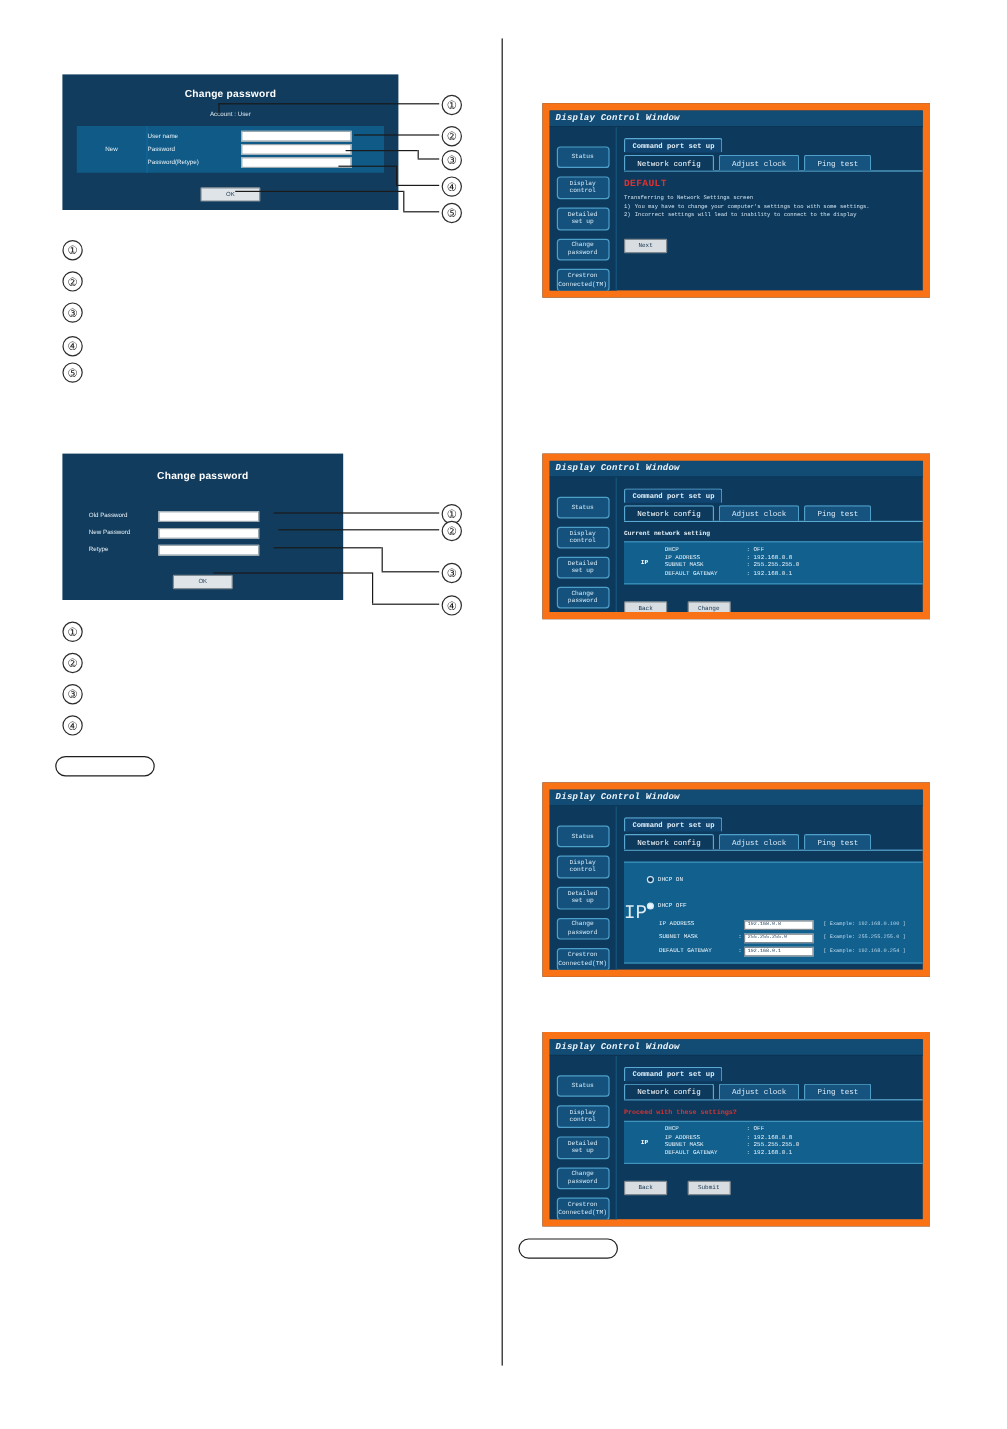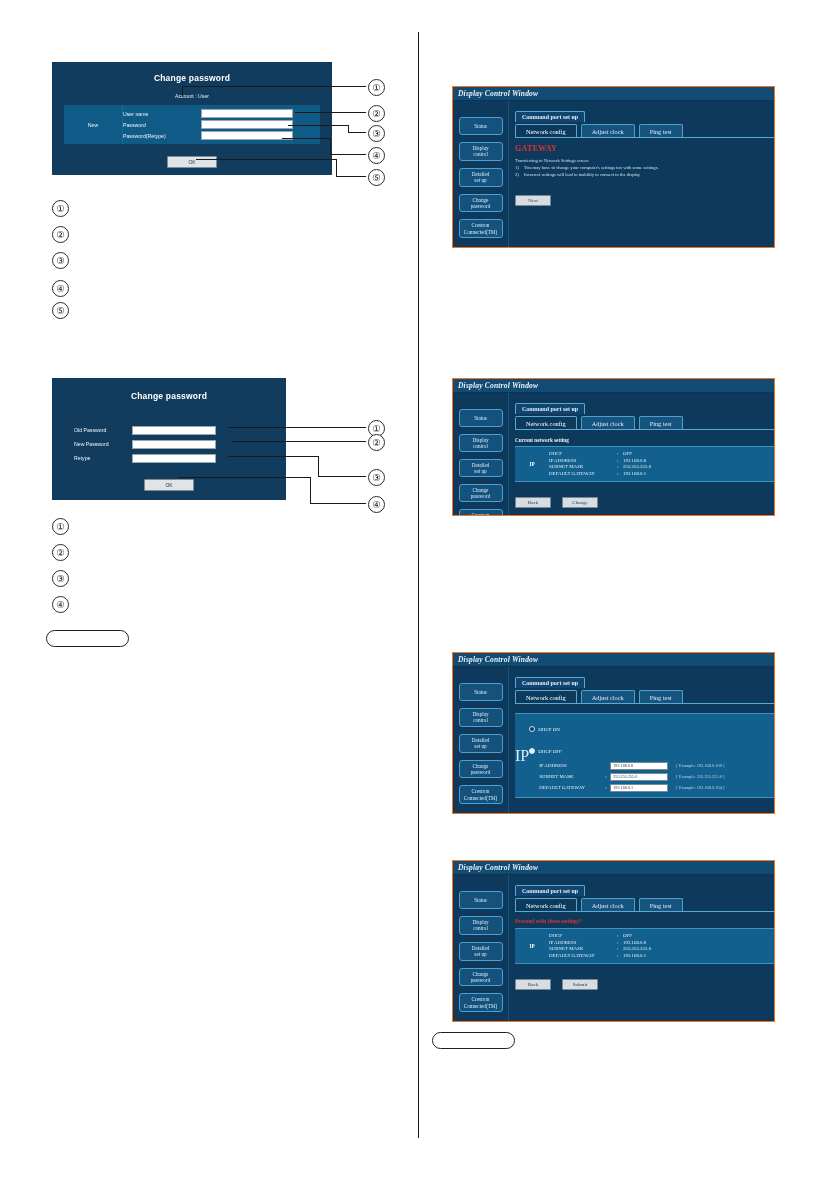--- a/index.html
+++ b/index.html
@@ -3,22 +3,22 @@
 <meta charset="utf-8">
 <style>
   html,body{margin:0;padding:0;background:#ffffff;}
   body{width:839px;height:1191px;position:relative;font-family:"Liberation Serif",serif;color:#000;}
   .page{position:absolute;inset:0;width:839px;height:1191px;overflow:hidden;}
 
   
   .col-divider{position:absolute;left:418px;top:32px;width:1px;height:1106px;background:#1a1a1a;}
 
   
-  .webshot{position:absolute;background:#0d3a5c;border:1px solid #f97316;box-sizing:border-box;
-           font-family:Liberation Serif, serif;color:#dfeaf2;overflow:hidden;}
+  .webshot{position:absolute;background:#0d3a5c;border:6px solid #f97316;box-sizing:border-box;
+           font-family:Liberation Mono, monospace;color:#dfeaf2;overflow:hidden;}
   .titlebar{height:13px;background:#124b74;border-bottom:1px solid #0a3354;
             display:flex;align-items:center;padding-left:5px;}
   .titlebar .tt{font-size:7.5px;font-style:italic;font-weight:bold;color:#eaf4fb;letter-spacing:.2px;}
   .shotbody{display:flex;height:calc(100% - 13px);}
   .sidebar{width:55px;flex:0 0 55px;background:#0d3a5c;border-right:1px solid #16567f;
            padding-top:16px;display:flex;flex-direction:column;align-items:center;gap:7px;}
   .sbtn{width:44px;min-height:18px;background:#14527d;border:1px solid #4e9fc9;border-radius:3px;
         display:flex;align-items:center;justify-content:center;text-align:center;
         font-size:5.2px;line-height:6.4px;color:#d9eaf6;padding:2px 1px;box-sizing:border-box;}
   .content{flex:1;padding:4px 0 0 6px;position:relative;}
@@ -227,21 +227,21 @@
       </div>
       <div class="content">
         <div class="tabrow-top">
           <span class="tab-top">Command port set up</span>
         </div>
         <div class="tabrow">
           <span class="tab active">Network config</span>
           <span class="tab">Adjust clock</span>
           <span class="tab">Ping test</span>
         </div>
-        <div class="caution">GATEWAY</div>
+        <div class="caution">DEFAULT</div>
         <div class="ctext">
           <span class="ln">Transferring to Network Settings screen</span>
           <span class="ln">
             <span class="num">1)</span><span>You may have to change your computer's settings too with some settings.</span>
           </span>
           <span class="ln">
             <span class="num">2)</span><span>Incorrect settings will lead to inability to connect to the display</span>
           </span>
         </div>
         <div class="btnrow">

